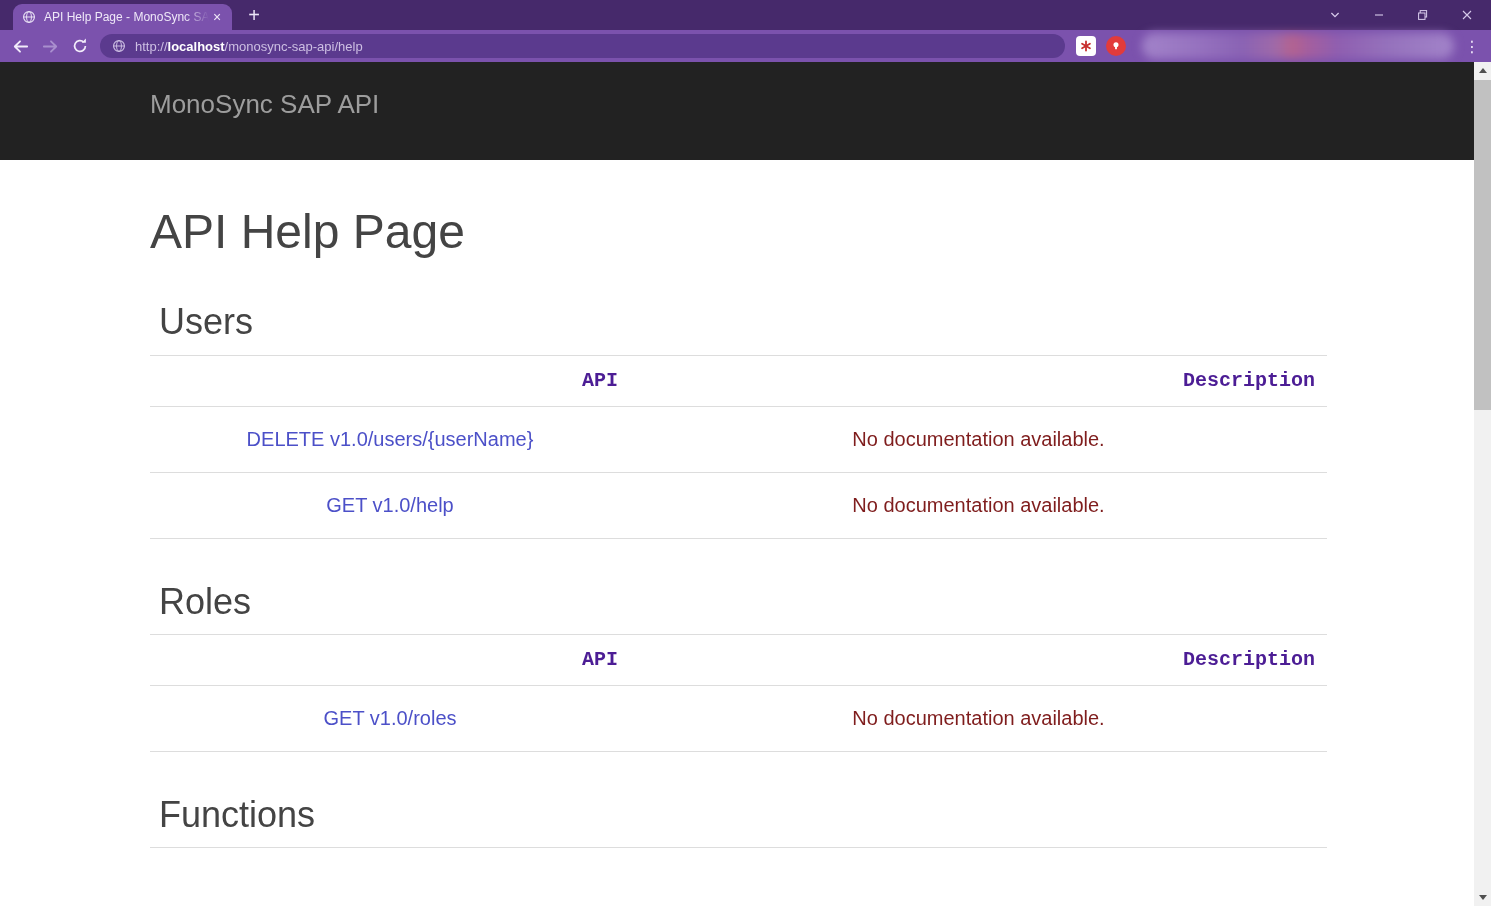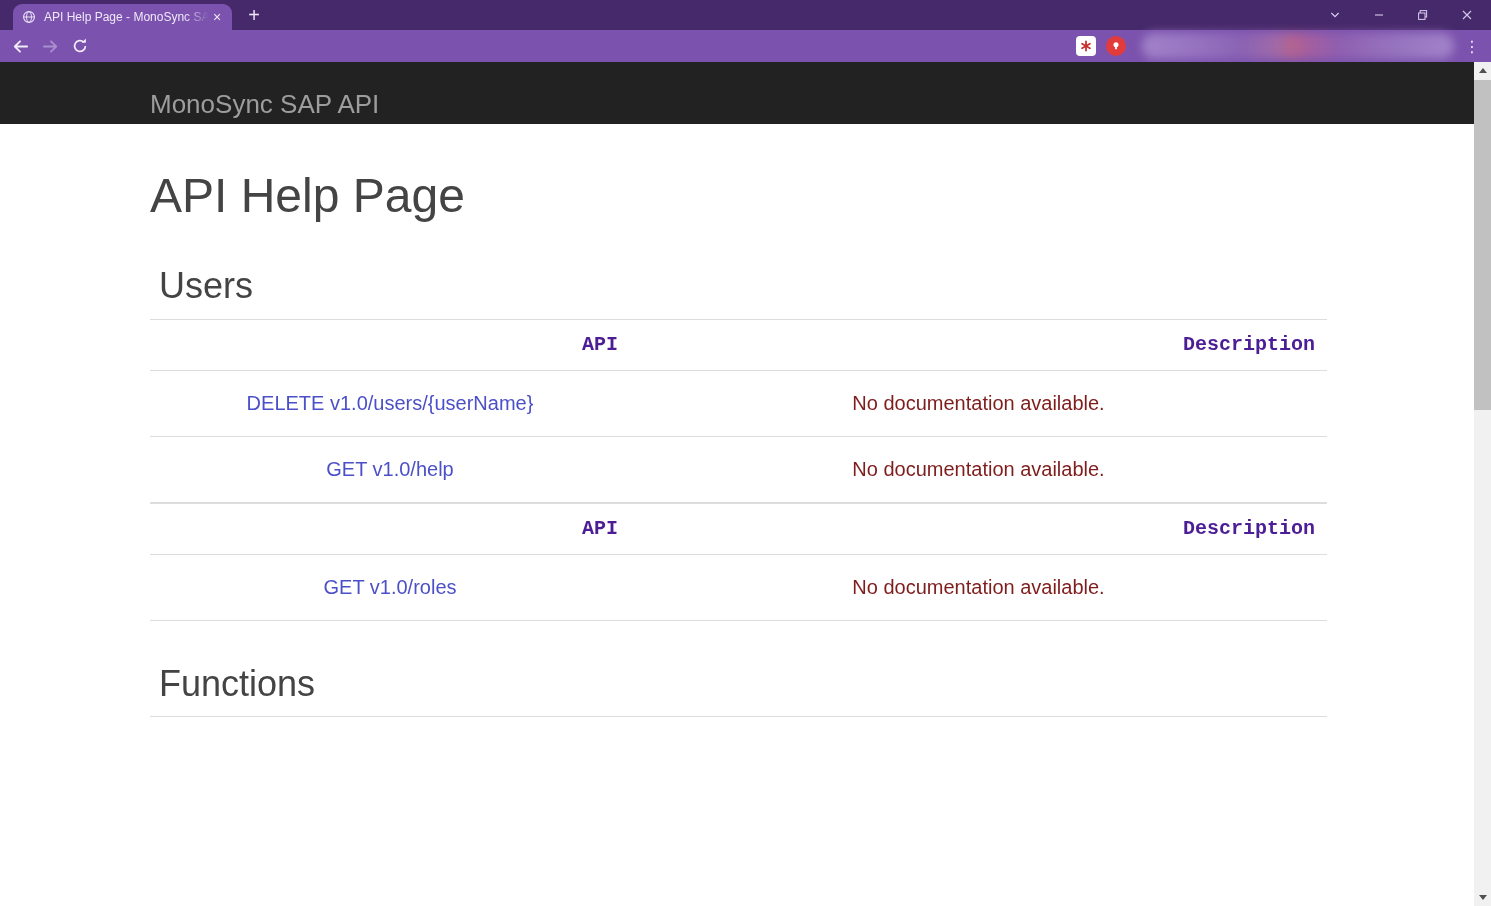--- a/index.html
+++ b/index.html
@@ -58,21 +58,21 @@
     position:absolute; left:1142px; top:3px; width:312px; height:26px; border-radius:13px;
     background:linear-gradient(90deg,#a283c9 0%,#9672bf 18%,#8a63b4 32%,#a06aa8 43%,#b4638f 48%,#a55f9e 53%,#8f5fb0 63%,#9673bd 80%,#a283c9 100%);
     filter:blur(5px);
   }
   .kebab { position:absolute; left:1462px; top:4px; width:20px; height:24px;
     display:flex; align-items:center; justify-content:center;
     color:#ece4f7; font-size:16px; letter-spacing:0; }
 
   
   .viewport { position:absolute; top:62px; left:0; width:1474px; height:844px; background:#fff; overflow:hidden; }
-  .site-navbar { height:62px; background:#222222; }
+  .site-navbar { height:98px; background:#222222; }
   .brand { display:inline-block; padding-left:150px; line-height:85px; font-size:26px; color:#9d9d9d; text-decoration:none; }
   .container { padding-left:150px; width:1327px; }
   h1 { margin:44px 0 0; font-size:48px; font-weight:400; color:#444; line-height:1.15; }
   h2 { margin:42px 9px 12px; font-size:36px; font-weight:300; color:#444; line-height:1.15; }
   table { border-collapse:collapse; width:1177px; table-layout:fixed; }
   col.c1 { width:480px; }
   th {
     font-size:20px; color:#4c1d95; text-align:right; font-weight:600;
     padding:12px; line-height:26px;
     border-top:1px solid #ddd; border-bottom:1px solid #ddd;font-family:Liberation Mono, monospace;
@@ -144,20 +144,30 @@
       <svg width="19" height="19" viewBox="0 0 20 20">
           <path d="M3 10h12.5M10.5 4.5 16 10l-5.5 5.5" fill="none" stroke="currentColor" stroke-width="1.9" stroke-linecap="round" stroke-linejoin="round"></path>
         </svg>
     </span>
     <span class="navbtn reload">
       <svg width="18" height="18" viewBox="0 0 20 20">
           <path d="M16 10a6 6 0 1 1-1.9-4.4" fill="none" stroke="currentColor" stroke-width="1.9"></path>
           <path d="M16.5 1.8v4.6h-4.6z" fill="currentColor"></path>
         </svg>
     </span>
+    <div class="addressbar">
+      <span style="display:flex;">
+        <svg width="14" height="14" viewBox="0 0 16 16">
+            <circle cx="8" cy="8" r="6.2" fill="none" stroke="currentColor" stroke-width="1.3"></circle>
+            <ellipse cx="8" cy="8" rx="2.8" ry="6.2" fill="none" stroke="currentColor" stroke-width="1.1"></ellipse>
+            <line x1="1.8" y1="8" x2="14.2" y2="8" stroke="currentColor" stroke-width="1.1"></line>
+          </svg>
+      </span>
+      <span class="url"><span>http://</span><span class="host">localhost</span><span>/monosync-sap-api/help</span></span>
+    </div>
     <div class="ext-lastpass">
       <svg width="14" height="14" viewBox="0 0 20 20">
           <g stroke="#c8302e" stroke-width="2.6" stroke-linecap="round">
             <line x1="10" y1="3.5" x2="10" y2="16.5"></line>
             <line x1="4.4" y1="6.75" x2="15.6" y2="13.25"></line>
             <line x1="15.6" y1="6.75" x2="4.4" y2="13.25"></line>
           </g>
         </svg>
     </div>
     <div class="ext-bulb">
@@ -194,20 +204,21 @@
             <td><a class="api-link" href="#">DELETE v1.0/users/{userName}</a></td>
             <td class="desc">No documentation available.</td>
           </tr>
           <tr>
             <td><a class="api-link" href="#">GET v1.0/help</a></td>
             <td class="desc">No documentation available.</td>
           </tr>
         </tbody>
       </table>
 
+      <h2>Roles</h2>
       <table>
         <colgroup>
             <col class="c1">
             <col>
           </colgroup>
         <thead>
           <tr>
             <th>API</th>
             <th>Description</th>
           </tr>

